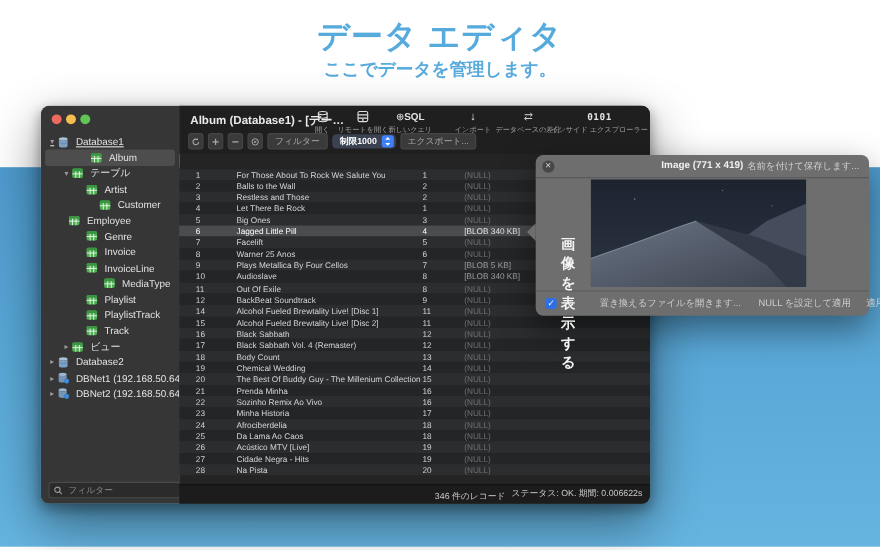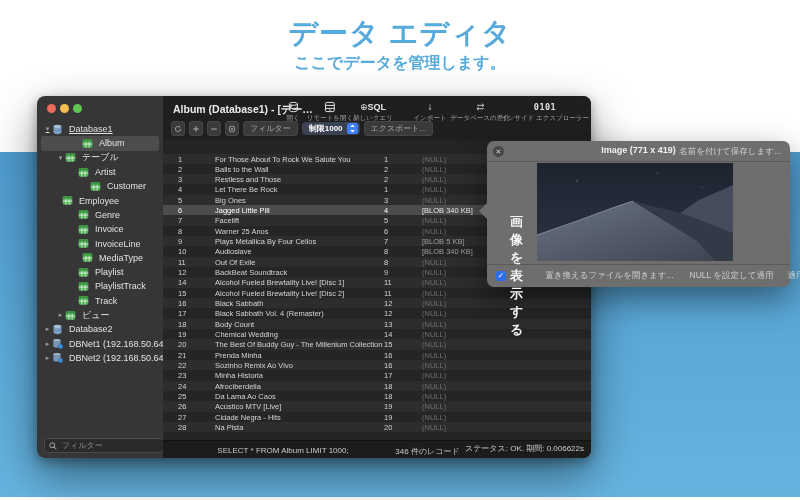--- a/index.html
+++ b/index.html
@@ -198,21 +198,21 @@
             <span class="sp"></span>
             <span class="tree-ico">
               <svg viewBox="0 0 12 12">
                 <rect x=".8" y="1.4" width="10.4" height="9.2" rx="1.6" fill="#4caf50"></rect>
                 <rect x=".8" y="1.4" width="10.4" height="2.6" rx="1.6" fill="#3b9441"></rect>
                 <path d="M.8 6.6h10.4M4.3 4v6.6M7.8 4v6.6" stroke="#fff" stroke-width=".8" fill="none"></path>
               </svg>
             </span>
             <span>InvoiceLine</span>
           </div>
-          <div class="tree-item" style="padding-left: 36px;">
+          <div class="tree-item" style="padding-left: 48px;">
             <span class="sp"></span>
             <span class="tree-ico">
               <svg viewBox="0 0 12 12">
                 <rect x=".8" y="1.4" width="10.4" height="9.2" rx="1.6" fill="#4caf50"></rect>
                 <rect x=".8" y="1.4" width="10.4" height="2.6" rx="1.6" fill="#3b9441"></rect>
                 <path d="M.8 6.6h10.4M4.3 4v6.6M7.8 4v6.6" stroke="#fff" stroke-width=".8" fill="none"></path>
               </svg>
             </span>
             <span>MediaType</span>
           </div>
@@ -544,21 +544,20 @@
           </div>
           <div class="trow">
             <span class="c-id">28</span>
             <span class="c-title">Na Pista</span>
             <span class="c-artist">20</span>
             <span class="c-img val-null">(NULL)</span>
           </div>
         </div>
 
       <div class="statusbar">
-        <span class="sb-query">SELECT * FROM Album LIMIT 1000;</span>
         <span class="sb-records">346 件のレコード</span>
         <span class="sb-status">ステータス: OK. 期間: 0.006622s</span>
       </div>
     </div>
   </div>
 
   <div class="img-panel">
     <div class="panel-pointer"></div>
     <div class="panel-titlebar">
       <div class="panel-close">✕</div>

